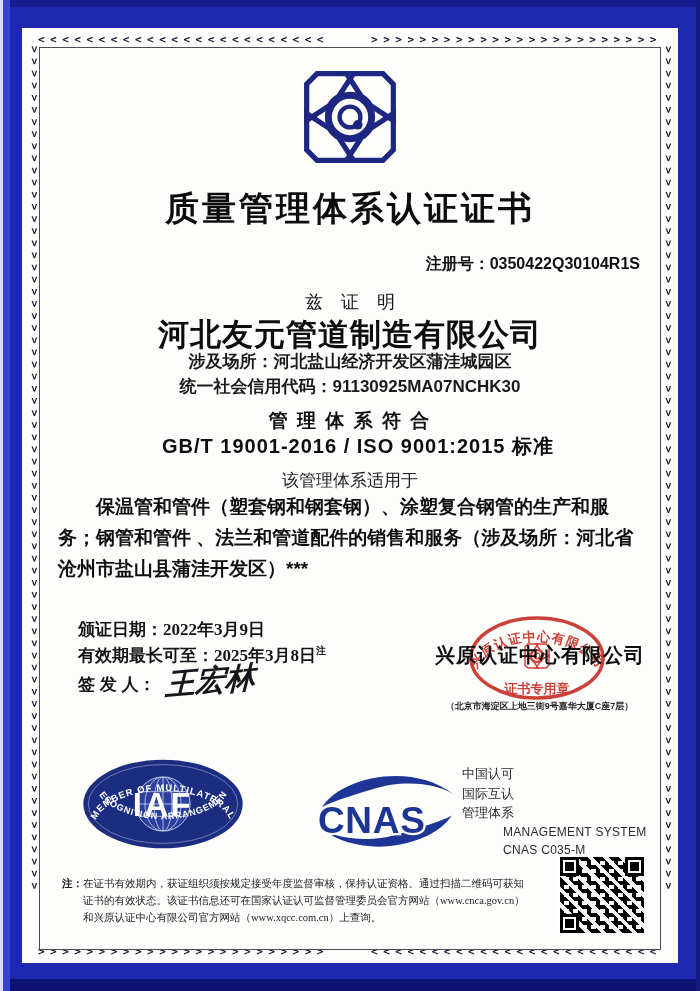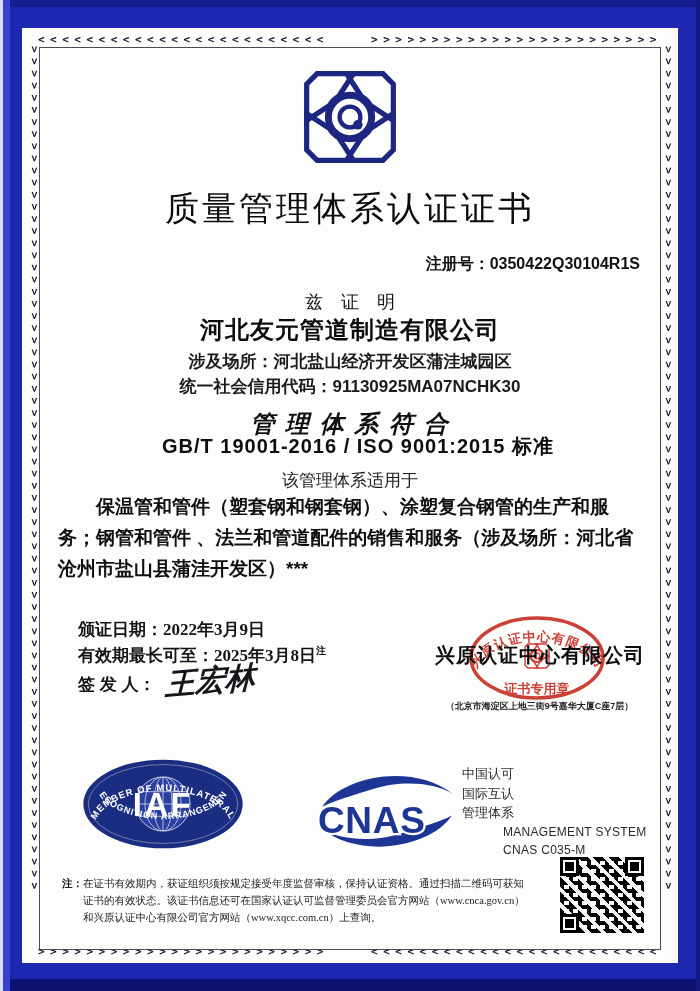--- a/index.html
+++ b/index.html
@@ -17,27 +17,27 @@
     font:700 11px "DejaVu Sans Mono",monospace;letter-spacing:5.5px;color:#10152e;line-height:14px;overflow:hidden;white-space:nowrap;}
   .chev-top{top:5px}.chev-bottom{bottom:4px}
   .chev-v{position:absolute;top:18px;bottom:18px;width:15px;writing-mode:vertical-rl;text-orientation:sideways;
     font:700 11px "DejaVu Sans Mono",monospace;letter-spacing:5.5px;color:#10152e;overflow:hidden;white-space:nowrap;}
   .chev-left{left:4px}.chev-right{right:3px}
   .inner-rect{position:absolute;left:17px;top:19px;right:17px;bottom:13px;border:1.5px solid #484d53;}
   
   .abs{position:absolute;}
   .ctr{left:0;right:0;text-align:center;}
   .logo-wrap{top:34px;left:50%;transform:translateX(-50%);width:104px;height:110px;}
-  .title{top:158px;font-size:34px;font-weight:400;letter-spacing:3px;color:#0c0c0c;}
+  .title{top:158px;font-size:34px;font-weight:700;letter-spacing:3px;color:#0c0c0c;}
   .regno{top:226px;right:38px;font-size:16px;font-weight:700;color:#111;}
   .hereby{top:262px;font-size:18px;font-weight:400;color:#131313;}
-  .company{top:286px;font-size:24px;font-weight:700;color:#0d0d0d;letter-spacing:1px;}
+  .company{top:286px;font-size:31px;font-weight:700;color:#0d0d0d;letter-spacing:1px;}
   .addr{top:322px;font-size:17px;font-weight:600;color:#1a1a1a;}
   .credit{top:347px;font-size:17px;font-weight:600;color:#1a1a1a;}
-  .conform{top:380px;font-size:24px;font-weight:700;letter-spacing:2px;color:#111;font-style:italic;}
+  .conform{top:380px;font-size:19px;font-weight:700;letter-spacing:2px;color:#111;}
   .standard{top:405px;font-size:20px;font-weight:700;letter-spacing:1px;color:#0e0e0e;margin-left:16px;}
   .scope-intro{top:441px;font-size:17px;font-weight:500;color:#1c1c1c;}
   .scope{top:464px;left:36px;right:34px;font-size:19px;font-weight:700;line-height:1.62;color:#0f0f0f;text-indent:2em;text-align:left;}
   .dates{left:56px;font-family:"Liberation Serif",serif;color:#141414;}
   .issue-date{top:590px;font-size:17px;font-weight:600;}
   .valid-until{top:616px;font-size:17px;font-weight:600;}
   .valid-until sup{font-size:10px;}
   .signer-row{top:638px;left:56px;font-size:17px;font-weight:600;color:#141414;display:flex;align-items:flex-end;}
   .signature{display:inline-block;margin-left:10px;font-size:30px;font-weight:700;font-style:italic;
     transform:rotate(-5deg) skewX(-6deg);color:#15151c;line-height:1;}

